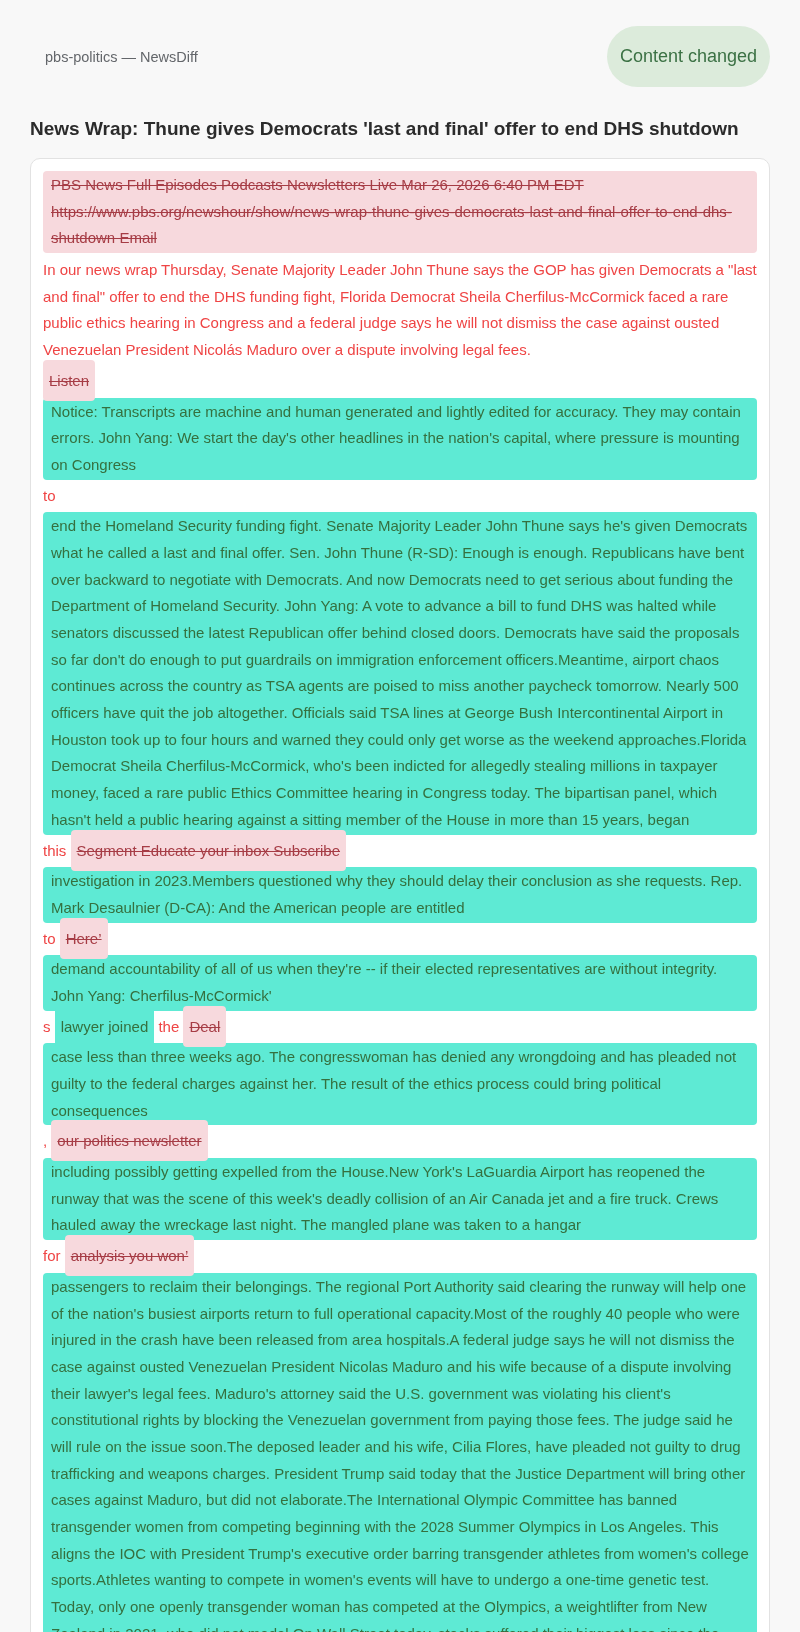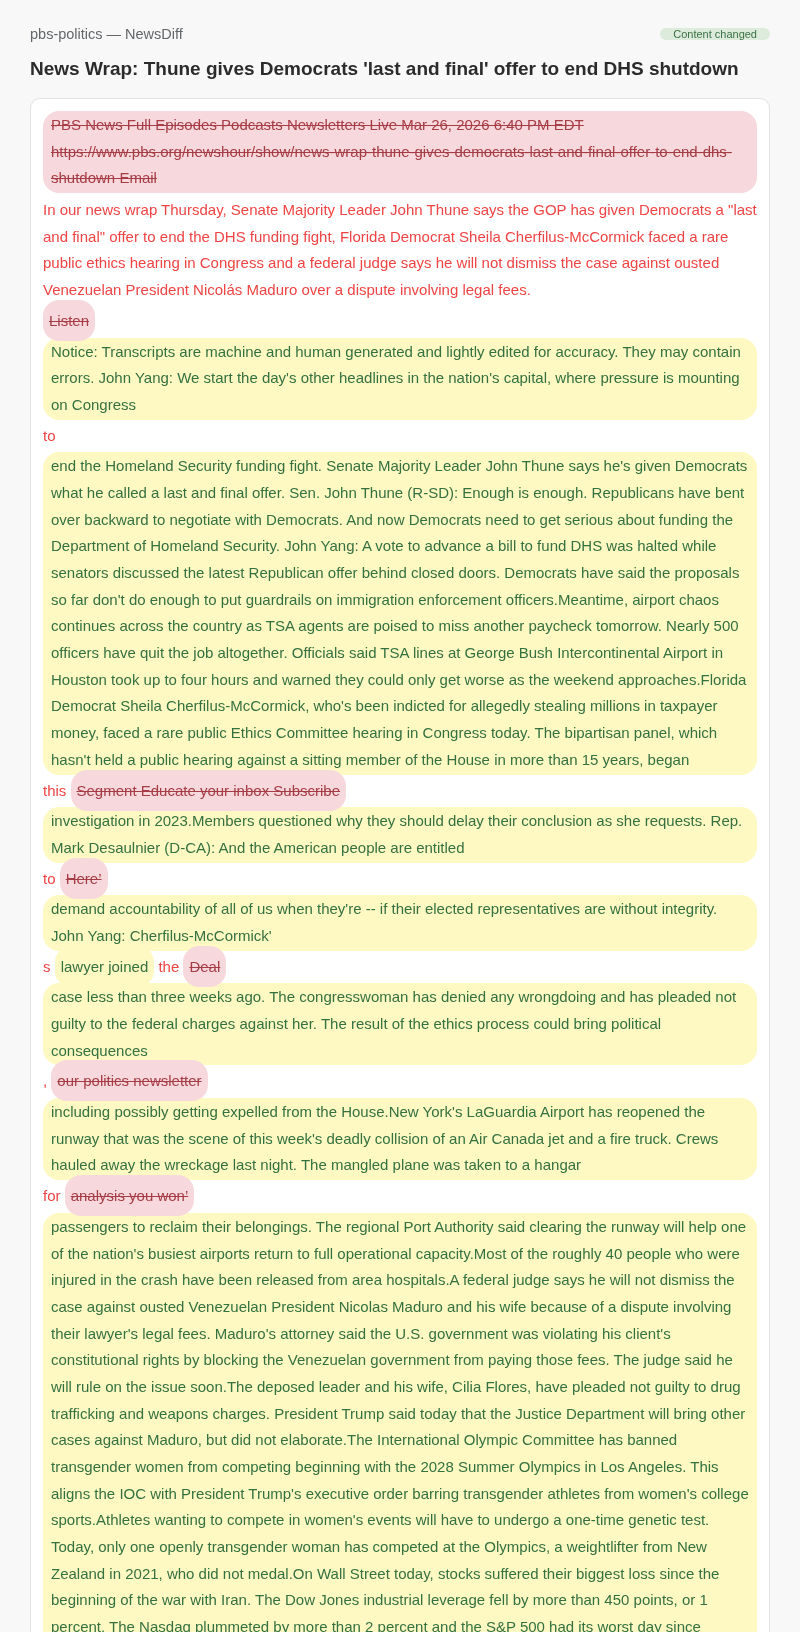--- a/index.html
+++ b/index.html
@@ -13,62 +13,63 @@
   .page {
     width: 800px;
     min-height: 1632px;
     padding: 26px 30px;
     background: #f8f8f8;
   }
   .header-row {
     display: flex;
     justify-content: space-between;
     align-items: center;
+    margin-left: 15px;
   }
   .source {
     color: #63666a;
     font-size: 14.5px;
   }
   .badge {
     background: #dcebdb;
     color: #3b7144;
-    font-size: 11px;
-    padding: 0 13px;
+    font-size: 18px;
+    padding: 20px 13px;
     border-radius: 999px;
     white-space: nowrap;
     text-align: center;
   }
   .title {
     font-size: 19px;
     font-weight: 600;
     color: #2b2b2b;
-    margin: 16px 0 18px 0;
+    margin: 31px 0 18px 0;
   }
   .card {
     background: #ffffff;
     border: 1px solid #e2e2e2;
     border-radius: 10px;
     padding: 9px 12px;
     font-size: 15px;
     line-height: 1.78;
   }
-  .seg { border-radius: 16px; }
+  .seg { border-radius: 4px; }
   .seg.block {
     display: block;
     padding: 1px 8px;
     margin: 3px 0;
   }
   .seg.inline {
     display: inline;
     padding: 12px 6px;
     -webkit-box-decoration-break: clone;
     box-decoration-break: clone;
   }
   .seg.added {
-    background: #fef9c3;
+    background: #5eead4;
     color: #35703f;
   }
   .seg.removed {
     background: #f7d9dd;
     color: #a63c45;
     text-decoration: line-through;
   }
   .seg.same { color: #ef4444; background: none; }
   .seg.same.block { padding: 1px 0; }
   .seg.same.inline { padding: 0; text-align: center; }

